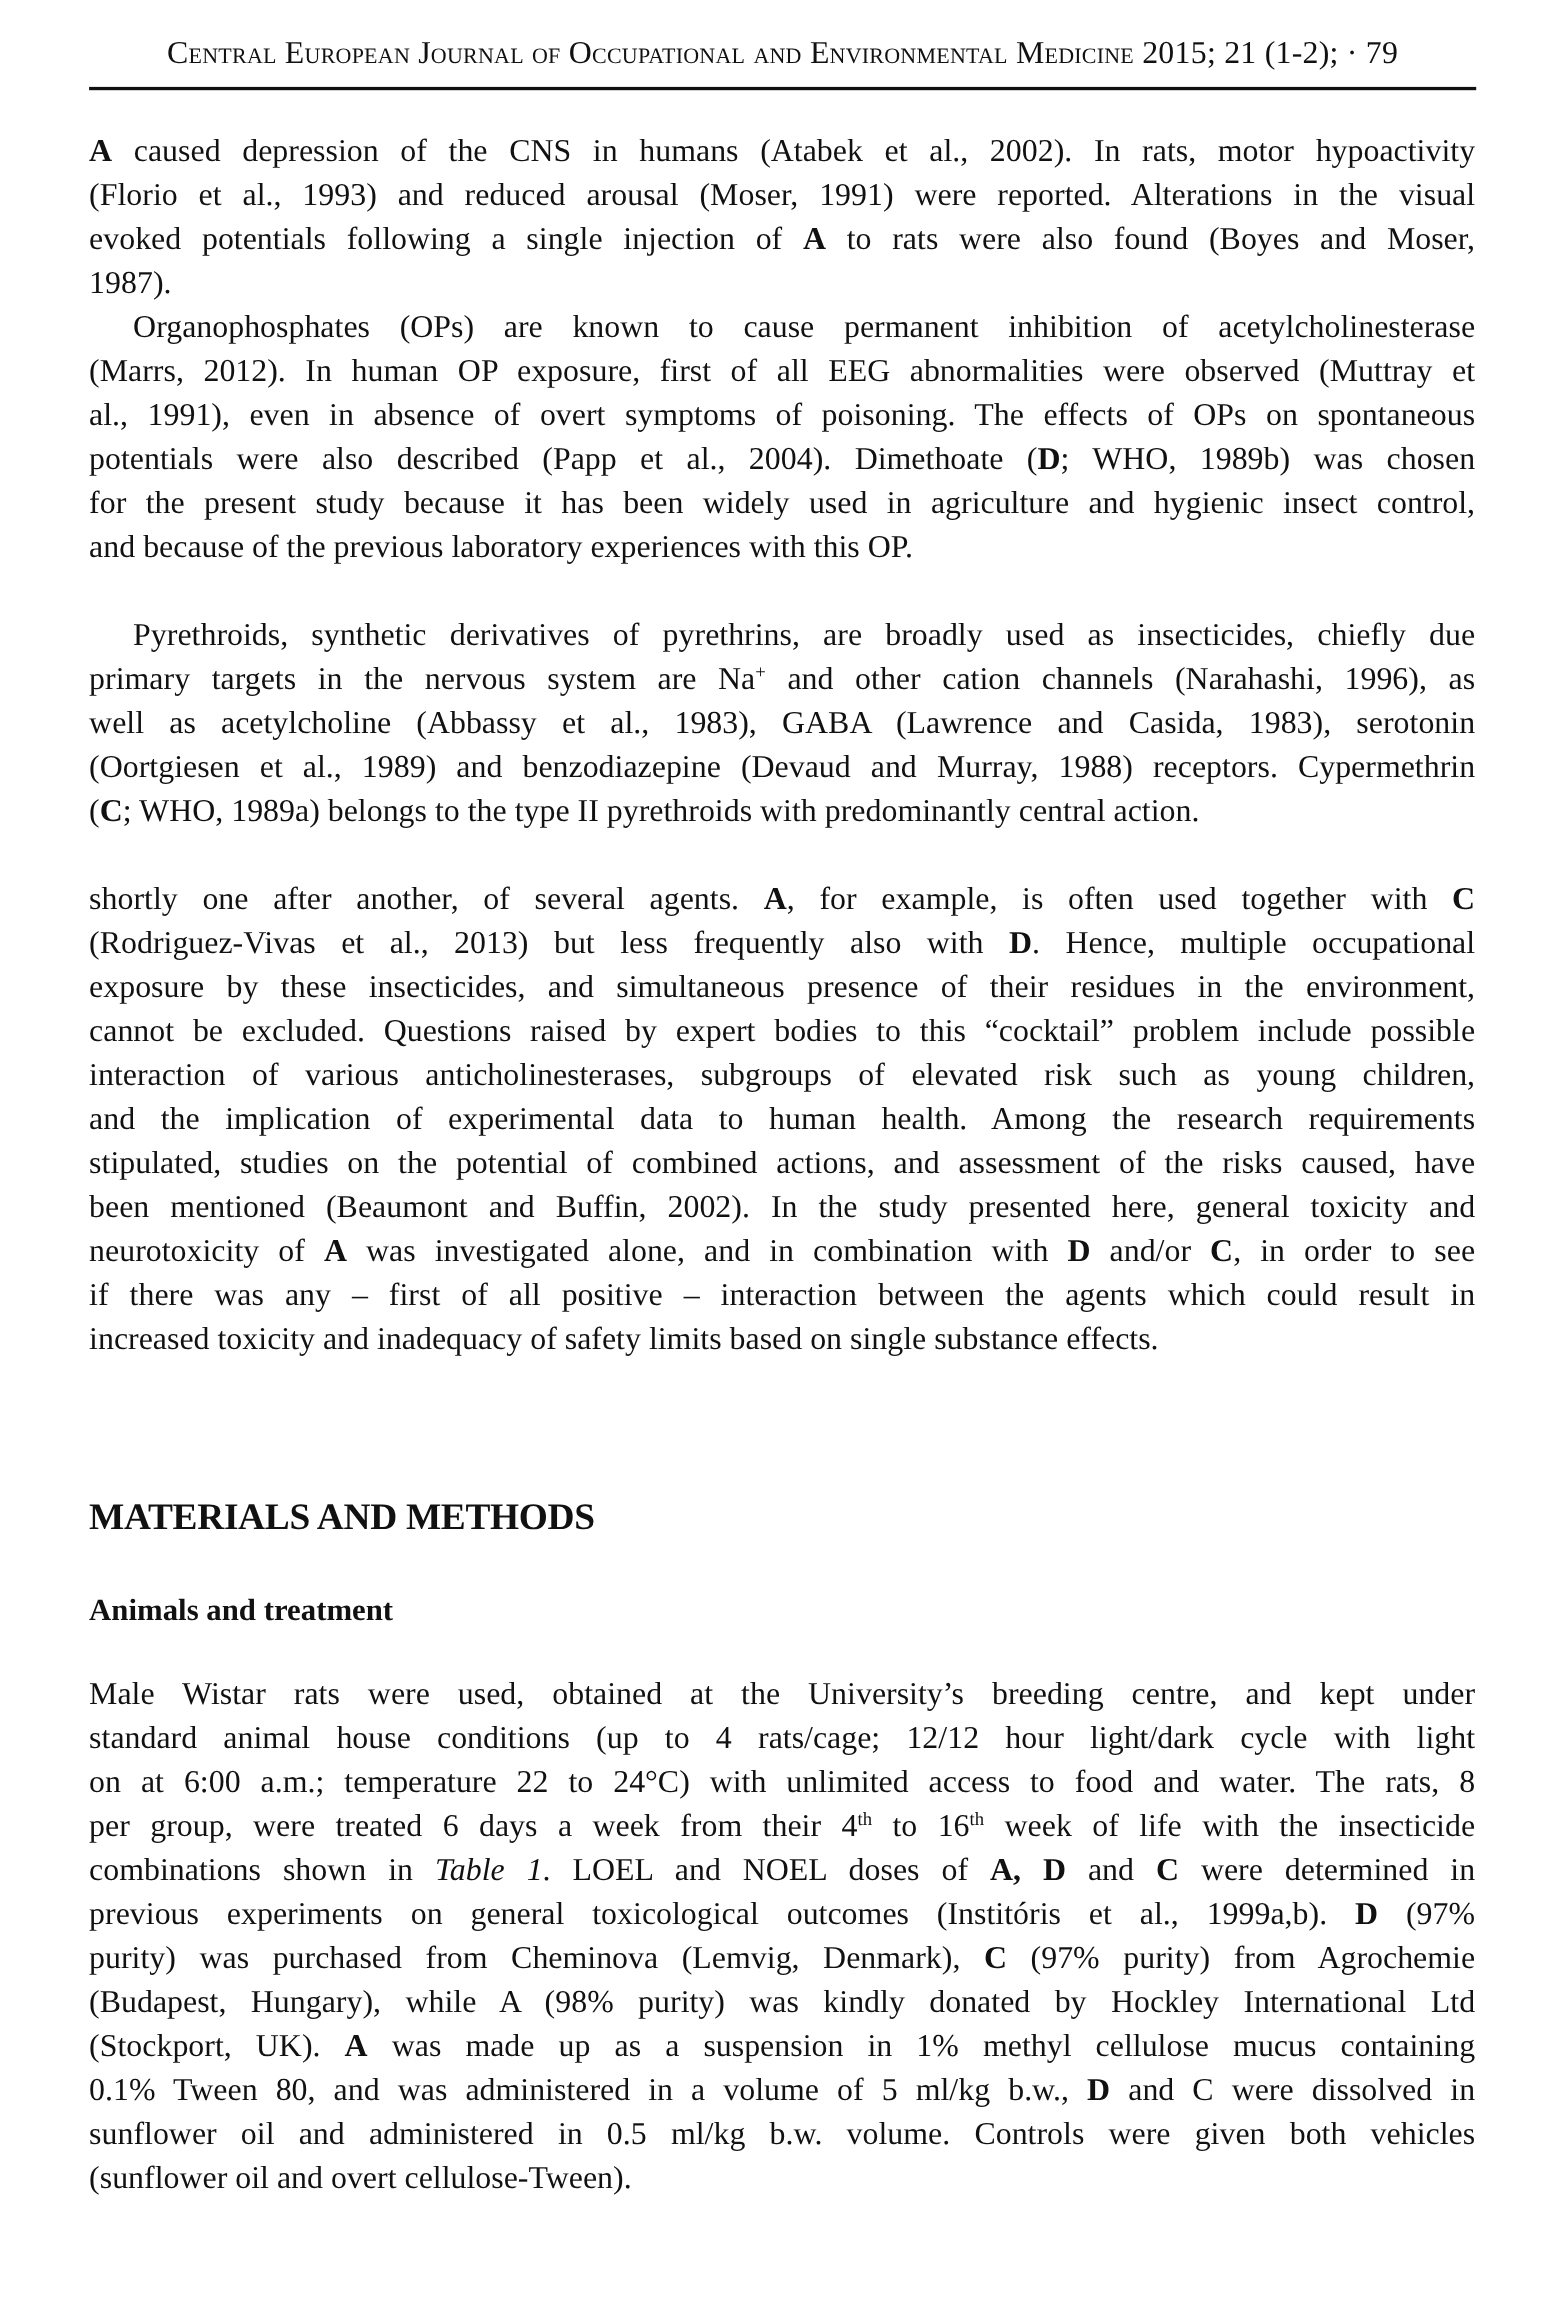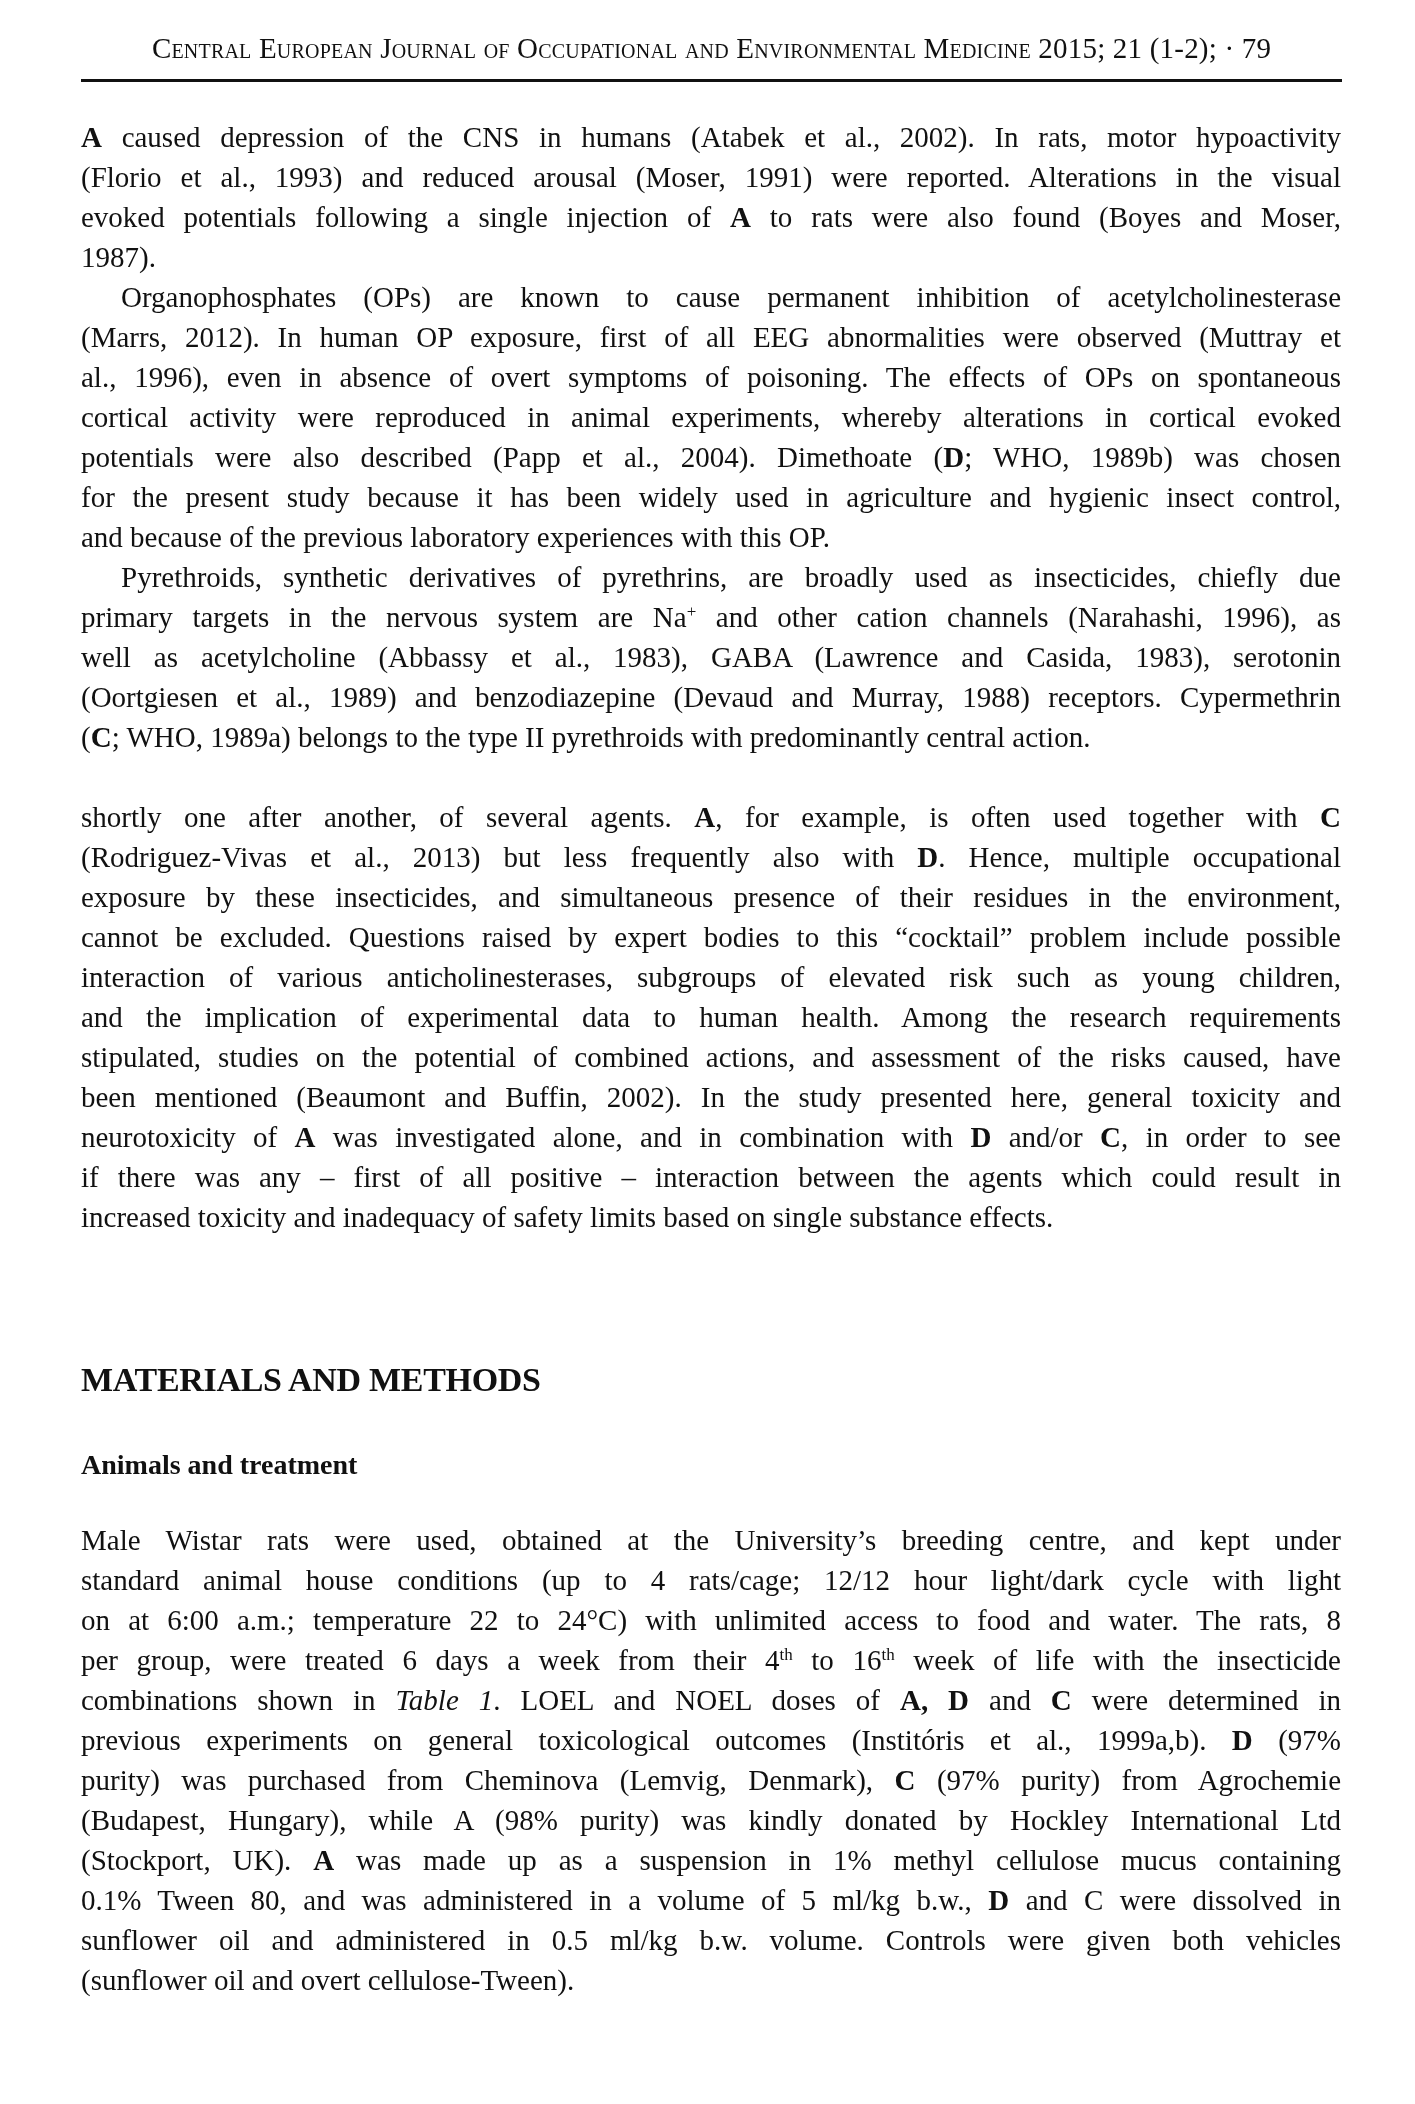--- a/index.html
+++ b/index.html
@@ -45,22 +45,21 @@
 <div class="block" style="top:117px;">
   <div class="ln"><b>A</b><span> caused depression of the CNS in humans (Atabek et al., 2002). In rats, motor hypoactivity</span></div>
   <div class="ln"><span>(Florio et al., 1993) and reduced arousal (Moser, 1991) were reported. Alterations in the visual</span></div>
   <div class="ln"><span>evoked potentials following a single injection of </span><b>A</b><span> to rats were also found (Boyes and Moser,</span></div>
   <div class="ln last"><span>1987).</span></div>
 </div>
 
 <div class="block" style="top:277px;">
   <div class="ln indent"><span>Organophosphates (OPs) are known to cause permanent inhibition of acetylcholinesterase</span></div>
   <div class="ln"><span>(Marrs, 2012). In human OP exposure, first of all EEG abnormalities were observed (Muttray et</span></div>
-  <div class="ln"><span>al., 1996), even in absence of overt symptoms of poisoning. The effects of OPs on spontaneous</span></div>
-  <div class="ln"><span>cortical activity were reproduced in animal experiments, whereby alterations in cortical evoked</span></div>
+  <div class="ln"><span>al., 1991), even in absence of overt symptoms of poisoning. The effects of OPs on spontaneous</span></div>
   <div class="ln"><span>potentials were also described (Papp et al., 2004). Dimethoate (</span><b>D</b><span>; WHO, 1989b) was chosen</span></div>
   <div class="ln"><span>for the present study because it has been widely used in agriculture and hygienic insect control,</span></div>
   <div class="ln last"><span>and because of the previous laboratory experiences with this OP.</span></div>
 </div>
 
 <div class="block" style="top:557px;">
   <div class="ln indent"><span>Pyrethroids, synthetic derivatives of pyrethrins, are broadly used as insecticides, chiefly due</span></div>
   <div class="ln"><span>primary targets in the nervous system are Na</span><sup>+</sup><span> and other cation channels (Narahashi, 1996), as</span></div>
   <div class="ln"><span>well as acetylcholine (Abbassy et al., 1983), GABA (Lawrence and Casida, 1983), serotonin</span></div>
   <div class="ln"><span>(Oortgiesen et al., 1989) and benzodiazepine (Devaud and Murray, 1988) receptors. Cypermethrin</span></div>

